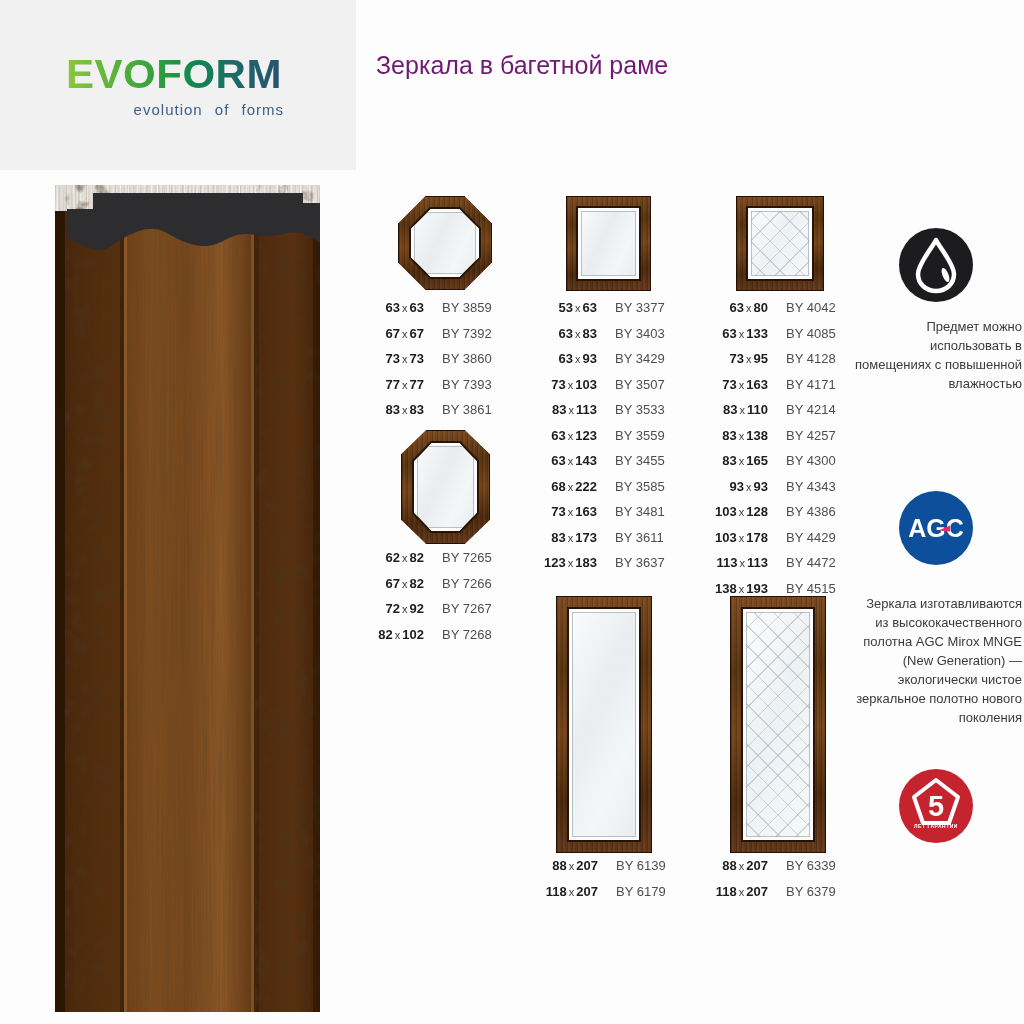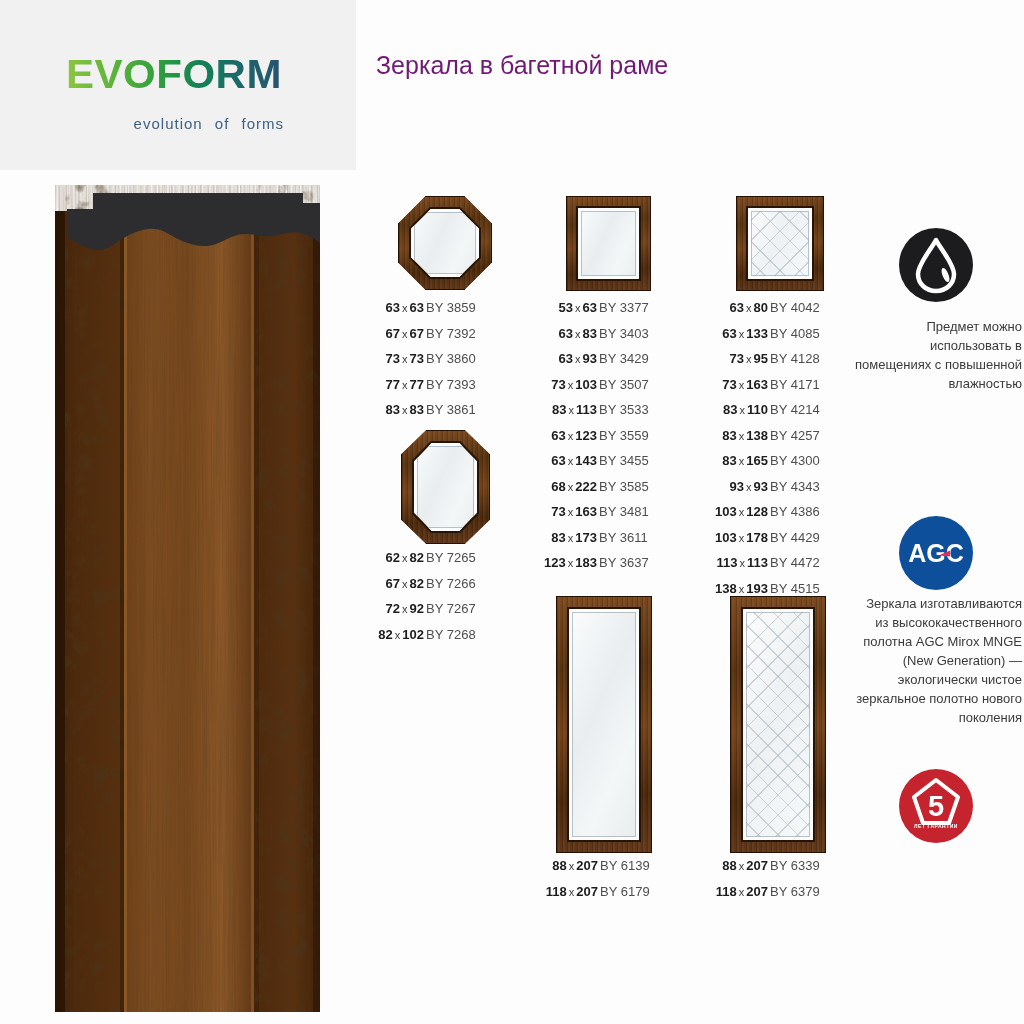--- a/index.html
+++ b/index.html
@@ -2,21 +2,21 @@
 <html><head>
 <meta charset="utf-8">
 <style>
   html,body{margin:0;padding:0;}
   body{width:1024px;height:1024px;background:#fdfdfd;font-family:"Liberation Sans","DejaVu Sans",sans-serif;}
   .page{position:relative;width:1024px;height:1024px;overflow:hidden;background:#fdfdfd;}
 
   
   .header-block{position:absolute;left:0;top:0;width:356px;height:170px;background:#f1f1f2;}
   .logo{position:absolute;left:66px;top:52px;width:218px;text-align:right;}
-  .logo-tagline{font-size:15px;color:#3e6183;letter-spacing:1px;word-spacing:7px;margin-top:17px;}
+  .logo-tagline{font-size:15px;color:#3e6183;letter-spacing:1px;word-spacing:7px;margin-top:3px;}
   .page-title{position:absolute;left:376px;top:50px;width:600px;text-align:left;
               font-size:25px;line-height:31px;color:#701a75;}
 
   
   .frame-figure{position:absolute;left:55px;top:185px;width:265px;height:827px;}
 
   
   .thumb{position:absolute;box-sizing:border-box;}
   .wood{box-sizing:border-box;width:100%;height:100%;
     background:
@@ -39,35 +39,35 @@
 
   #oct1{left:398px;top:196px;width:94px;height:94px;}
   #oct2{left:401px;top:430px;width:89px;height:114px;}
   #rect1{left:566px;top:196px;width:85px;height:95px;}
   #orn1{left:736px;top:196px;width:88px;height:95px;}
   #tall1{left:556px;top:596px;width:96px;height:257px;}
   #tall2{left:730px;top:596px;width:96px;height:257px;}
 
   
   .size-list{position:absolute;font-size:13px;}
-  .size-list .row{display:grid;grid-template-columns:62px 1fr;gap:2px;align-items:baseline;
+  .size-list .row{display:grid;grid-template-columns:62px 1fr;gap:18px;align-items:baseline;
                   line-height:13px;margin-bottom:11.5px;}
   .sz{text-align:right;color:#1d1d1f;font-weight:700;white-space:nowrap;}
   .sz .x{font-weight:400;font-size:11px;color:#3c3c3e;padding:0 2px;font-style:normal;}
   .art{color:#4e4e50;white-space:nowrap;}
   #list-oct1{left:362px;top:301px;width:150px;}
   #list-oct2{left:362px;top:551px;width:150px;}
   #list-rect1{left:535px;top:301px;width:150px;}
   #list-orn1{left:706px;top:301px;width:155px;}
   #list-tall1{left:536px;top:859px;width:155px;}
   #list-tall2{left:706px;top:859px;width:155px;}
 
   
   .badge{position:absolute;left:899px;width:74px;height:74px;}
-  #badge-drop{top:228px;} #badge-agc{top:516px;} #badge-warranty{top:769px;}
+  #badge-drop{top:228px;} #badge-agc{top:491px;} #badge-warranty{top:769px;}
   .info-text{position:absolute;left:854px;width:168px;text-align:right;
              font-size:13px;line-height:19px;color:#3b3b3d;}
   #text-drop{top:317px;} #text-agc{top:594px;} #text-warranty{top:864px;}
 </style>
 </head>
 <body>
 
 <div class="page">
 
   <div class="header-block">

